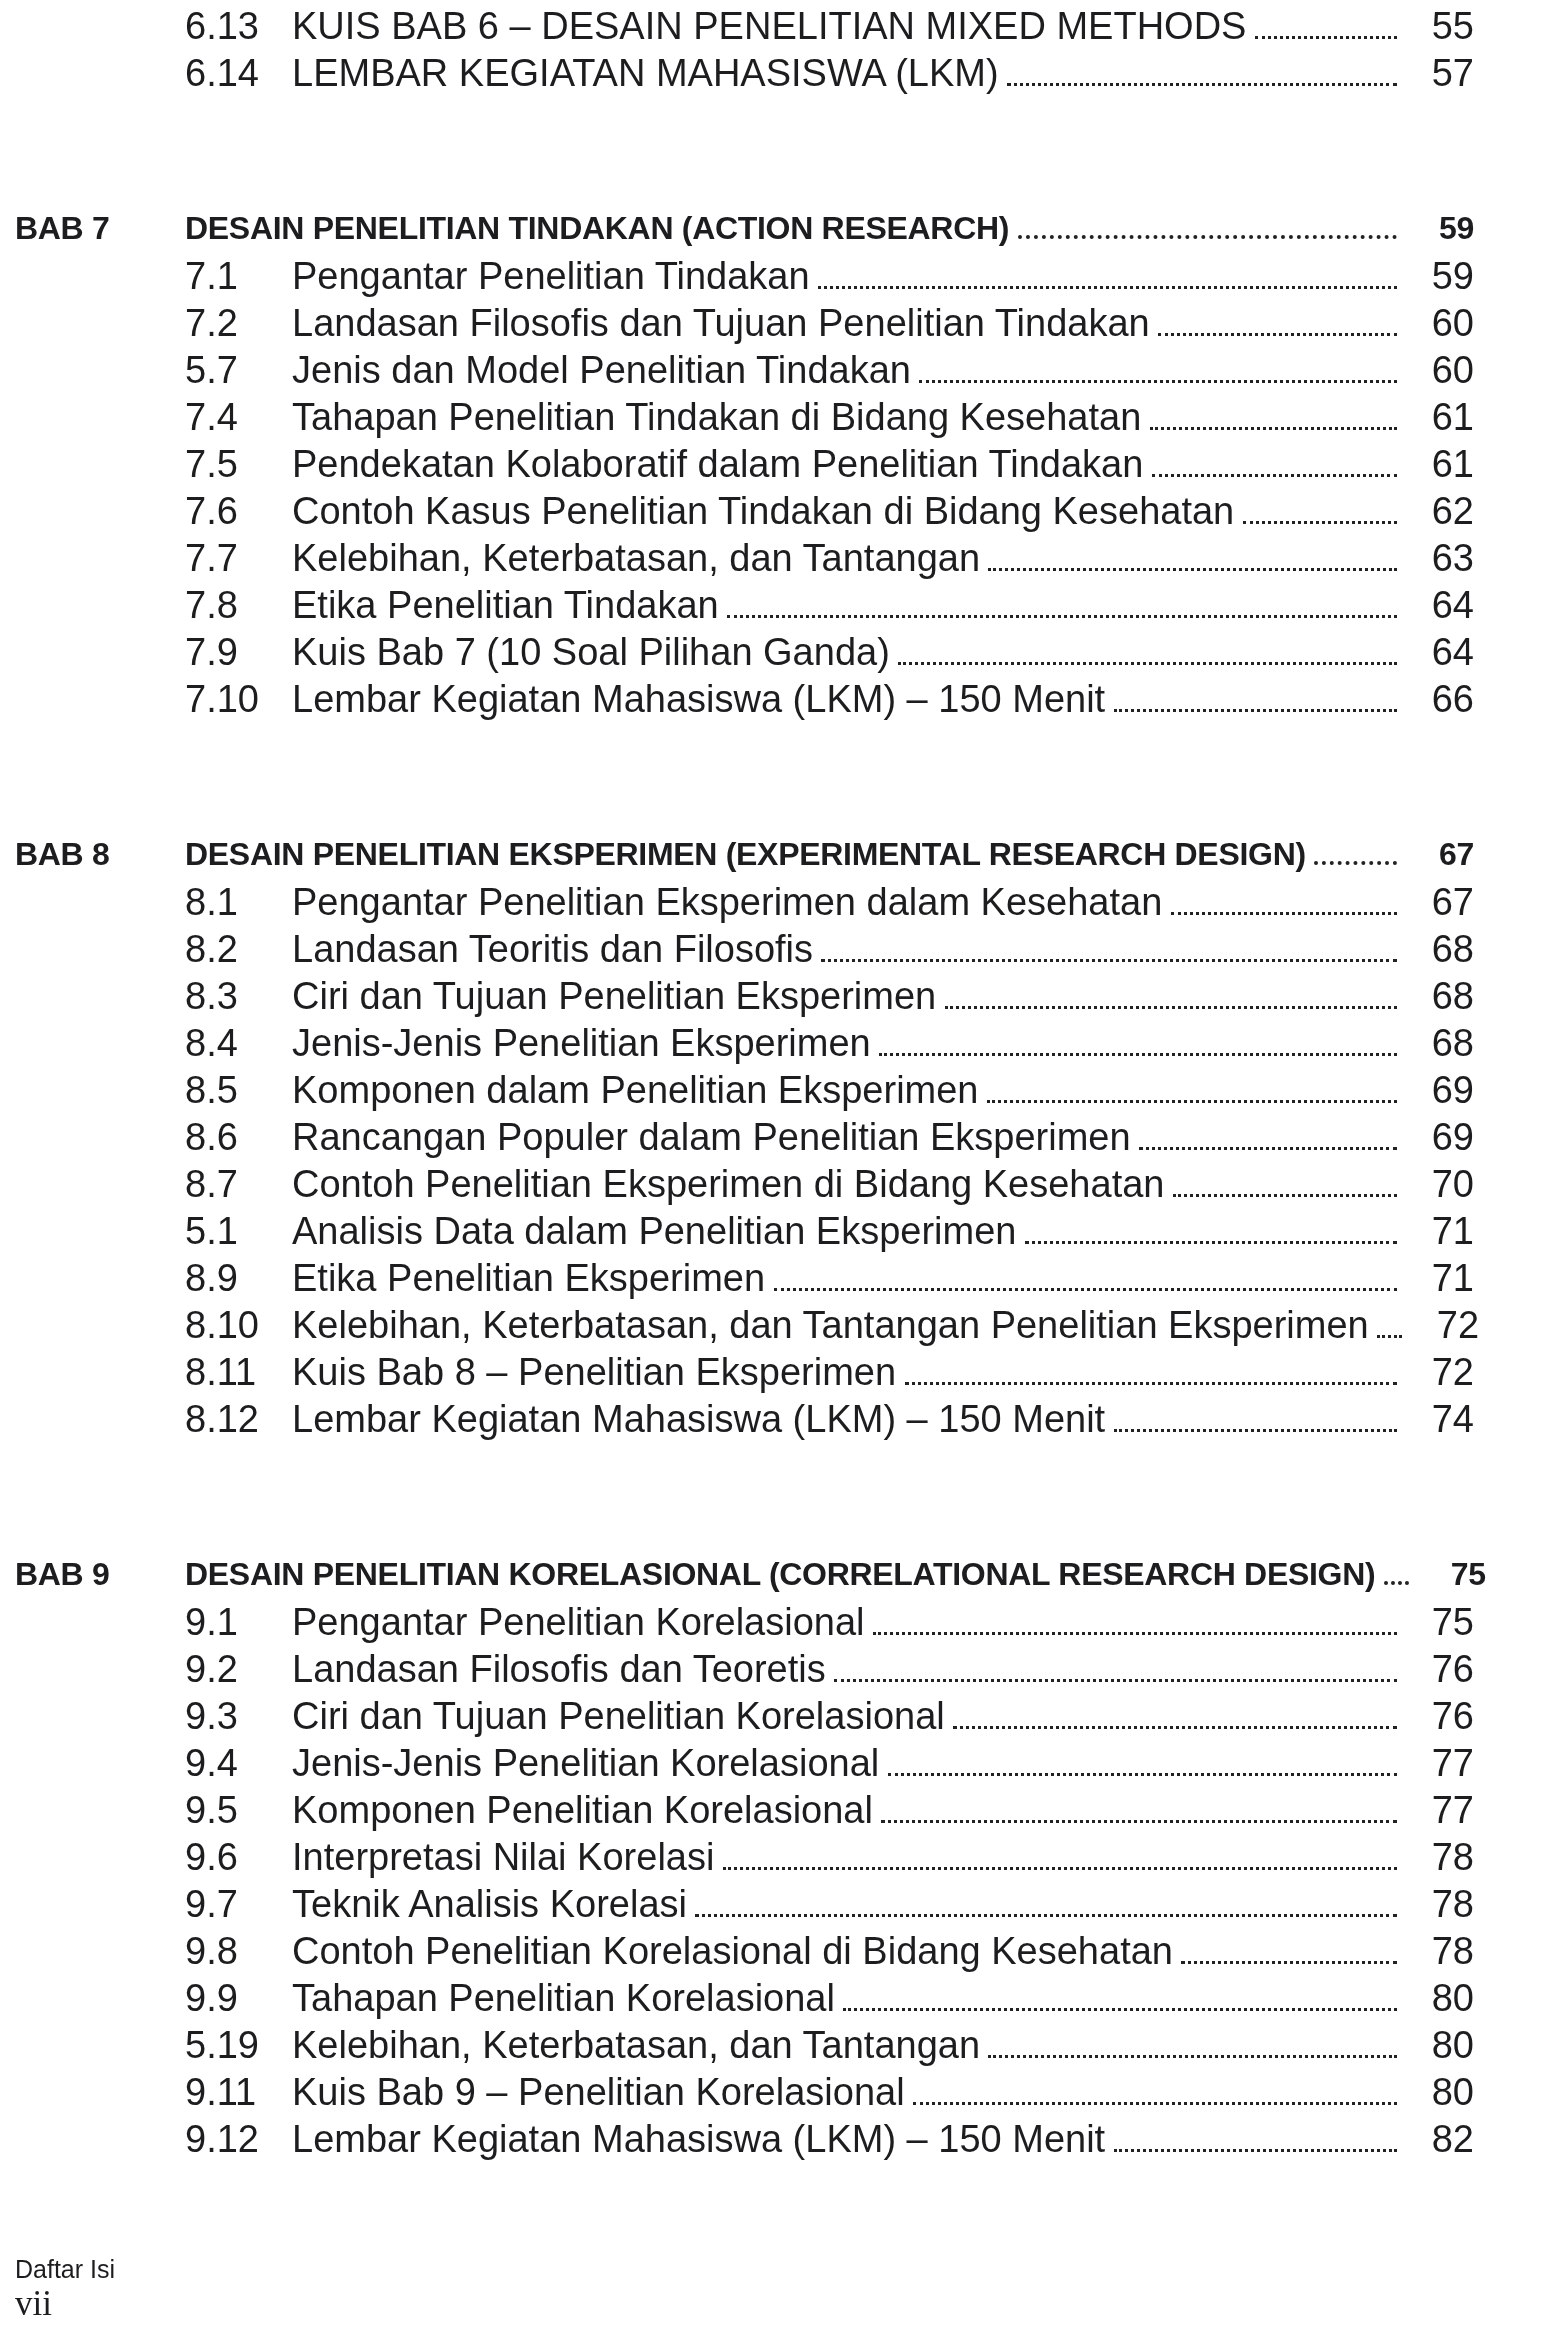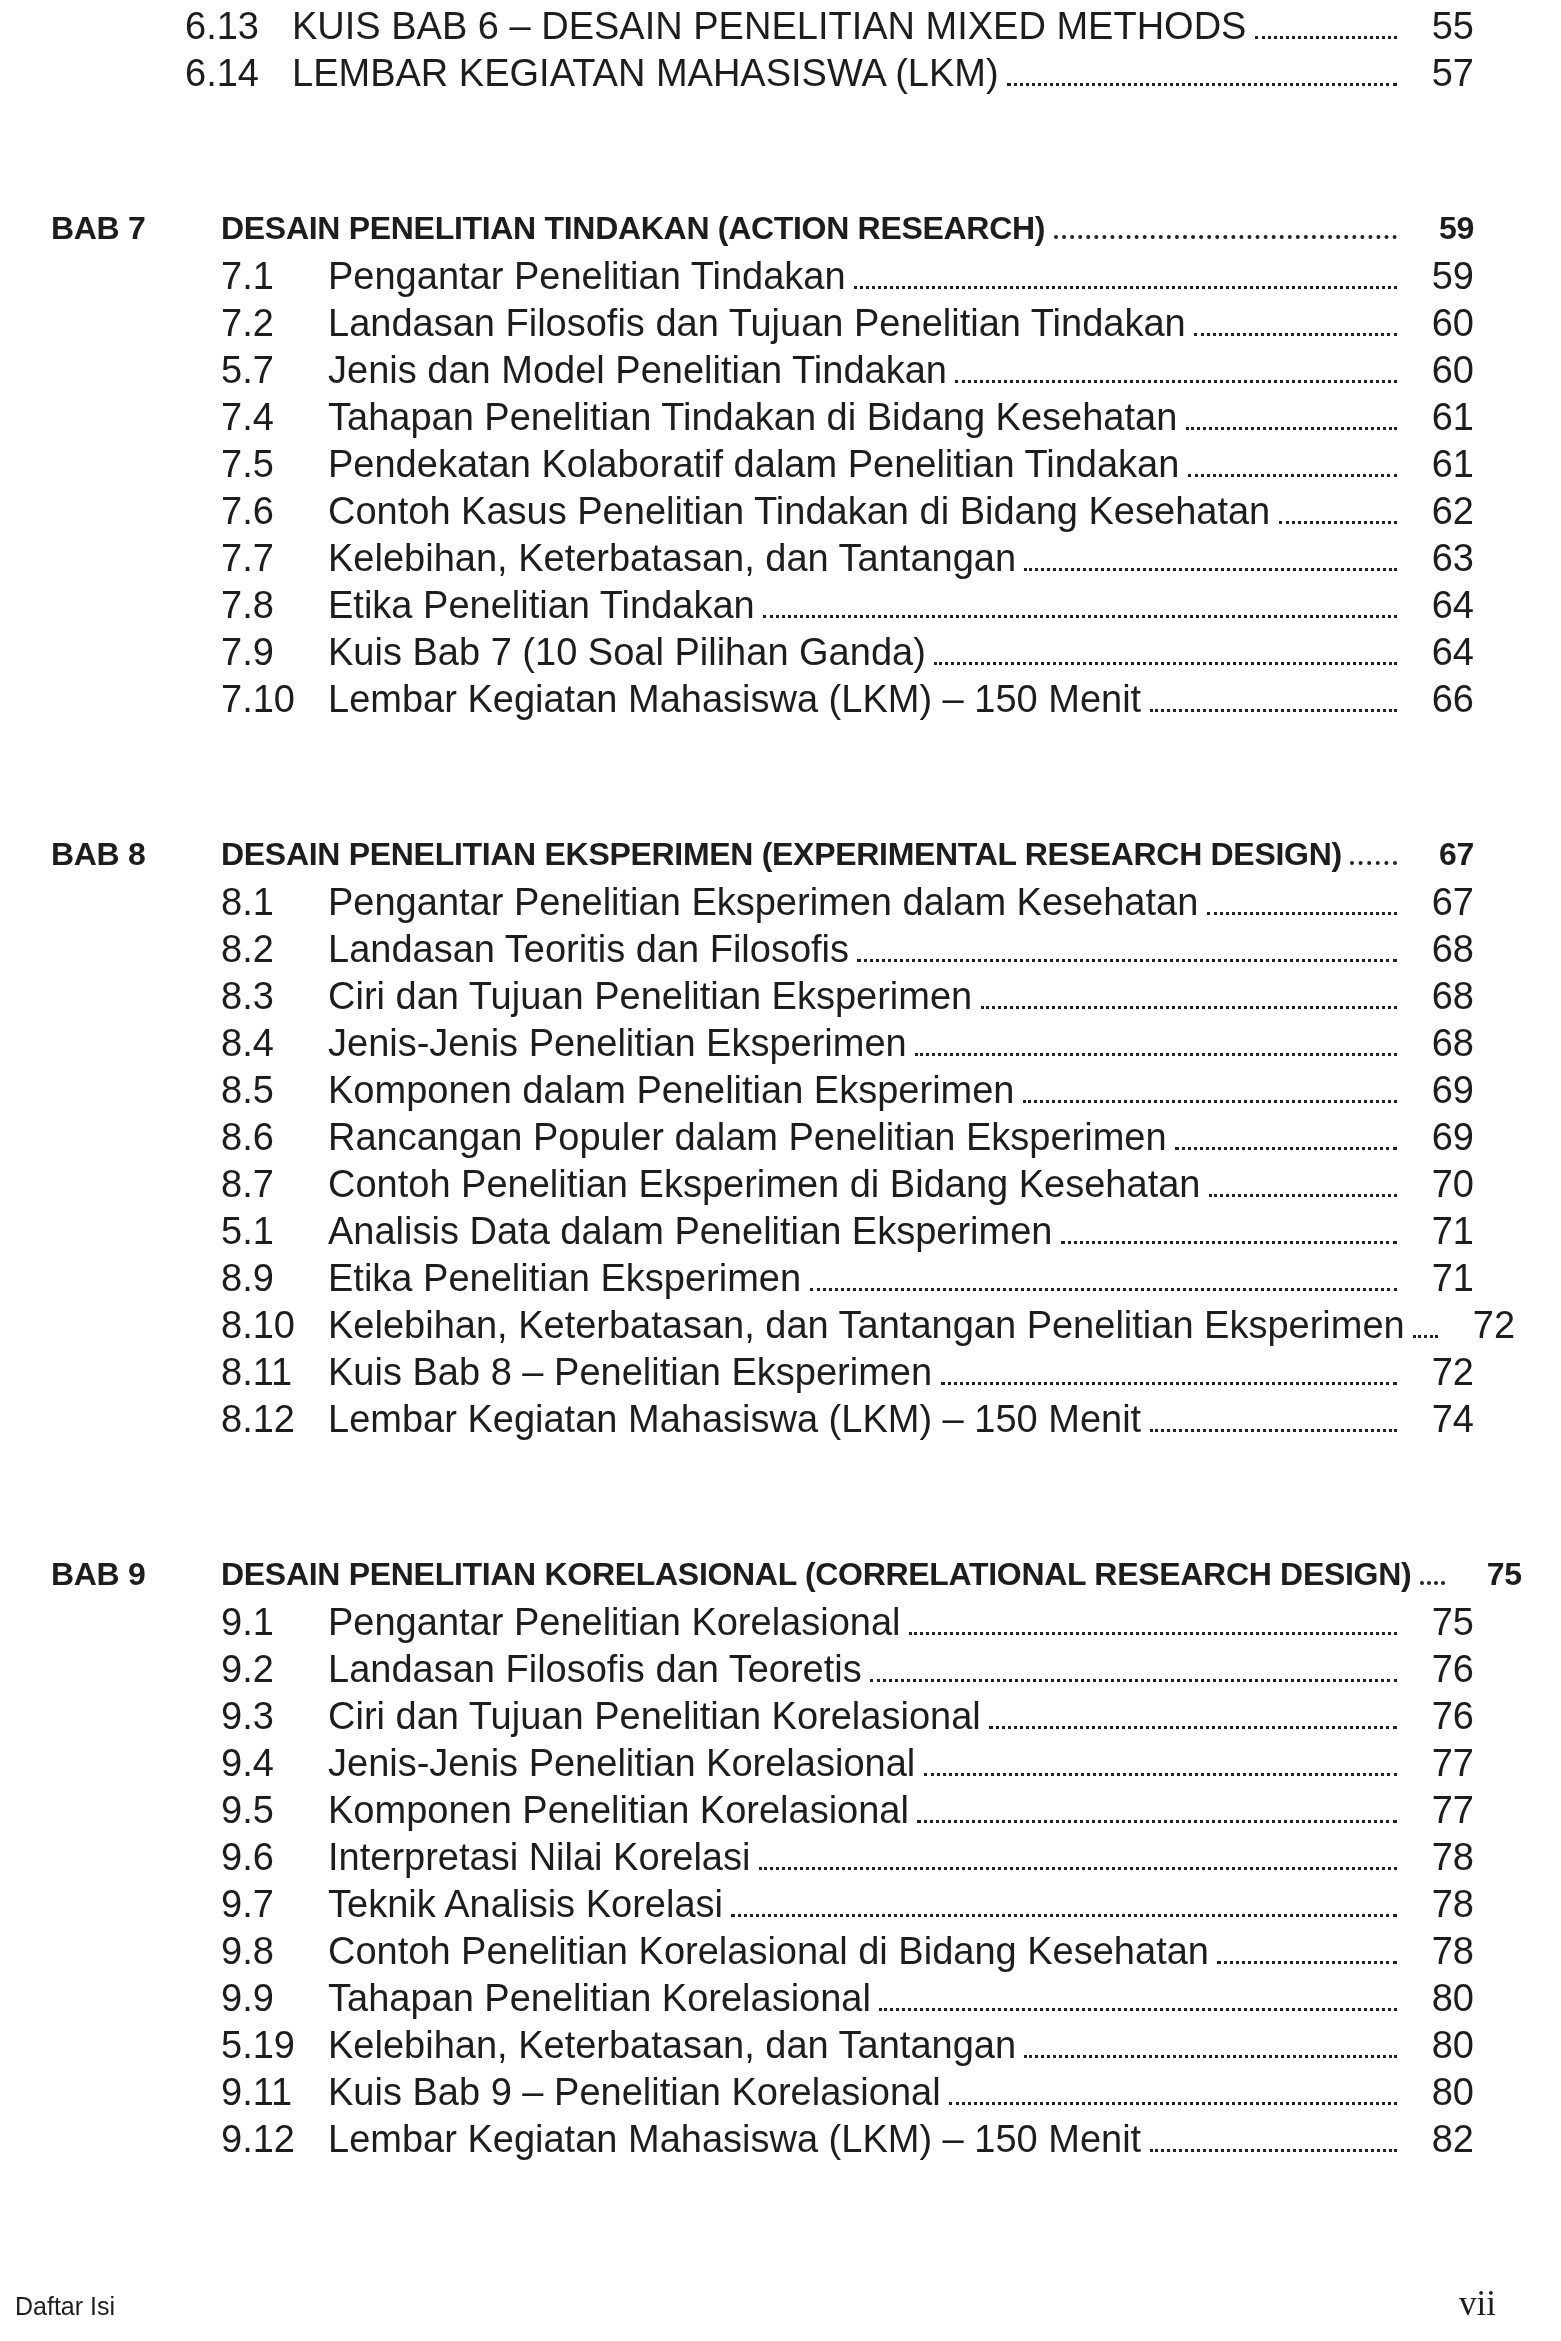--- a/index.html
+++ b/index.html
@@ -23,36 +23,37 @@
   .item-row { padding-left: 170px; }
   .c-num { width: 107px; flex: none; }
   .c-title { flex: none; }
   .leader {
     flex: 1 1 auto;
     min-width: 25px;
     border-bottom: 3.4px dotted #222222;
     margin: 0 10px 0 8.4px;
   }
   .c-page { width: 67px; flex: none; text-align: right; }
-  .chapter { margin-top: 106px; margin-left: 36px; }
+  .chapter { margin-top: 106px; }
   .chapter-header {
     height: 50px;
     line-height: 50px;
     font-size: 32px;
     font-weight: bold;
     letter-spacing: -0.3px;
   }
   .chapter-header .c-bab { width: 170px; flex: none; }
   .chapter-header .leader { border-bottom-width: 4.2px; margin-bottom: 1.7px; }
   .footer {
     position: absolute;
     left: 15px; right: 65px; bottom: 18.5px;
     display: flex;
     justify-content: space-between;
     align-items: baseline;
+    flex-direction: column;
   }
   .footer-left { font-size: 25px; }
   .footer-right {
     font-family: "Liberation Serif", serif;
     font-size: 35px;
   }
 </style>
 </head>
 <body>
 

